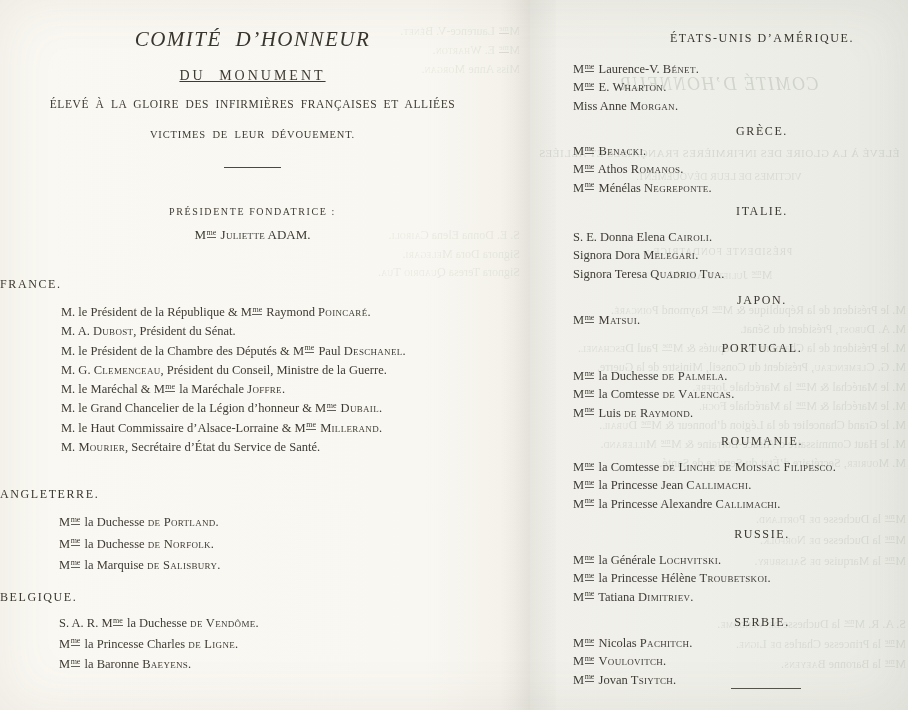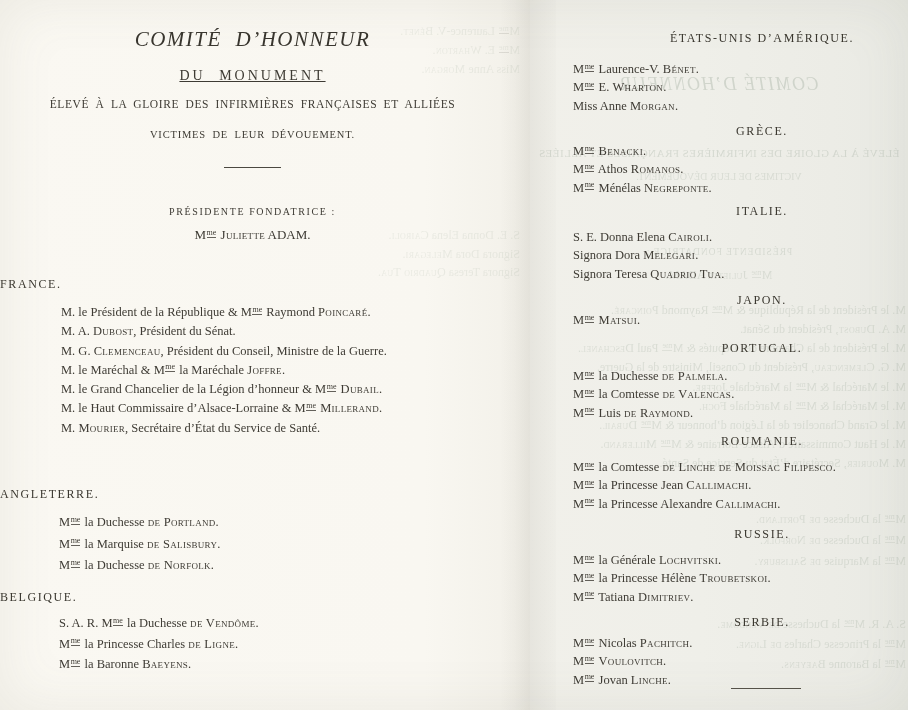--- a/index.html
+++ b/index.html
@@ -96,32 +96,33 @@
     <div class="centered-l lp-sub2">ÉLEVÉ À LA GLOIRE DES INFIRMIÈRES FRANÇAISES ET ALLIÉES</div>
     <div class="centered-l lp-sub3">VICTIMES DE LEUR DÉVOUEMENT.</div>
     <div class="lp-rule"></div>
     <div class="centered-l lp-founder-label">PRÉSIDENTE FONDATRICE :</div>
     <div class="centered-l lp-founder-name"><span>M</span><sup class="sup">me</sup><span> </span><span class="sc">Juliette</span><span> ADAM.</span></div>
 
     <h3 class="heading lp-h lp-h-france">FRANCE.</h3>
     <div class="entries lp-e-france">
       <p class="entry"><span>M. le Président de la République &amp; M</span><sup class="sup">me</sup><span> Raymond </span><span class="sc">Poincaré</span><span>.</span></p>
       <p class="entry"><span>M. A. </span><span class="sc">Dubost</span><span>, Président du Sénat.</span></p>
+      <p class="entry"><span>M. le Président de la Chambre des Députés &amp; M</span><sup class="sup">me</sup><span> Paul </span><span class="sc">Deschanel</span><span>.</span></p>
       <p class="entry"><span>M. G. </span><span class="sc">Clemenceau</span><span>, Président du Conseil, Ministre de la Guerre.</span></p>
       <p class="entry"><span>M. le Maréchal &amp; M</span><sup class="sup">me</sup><span> la Maréchale </span><span class="sc">Joffre</span><span>.</span></p>
       <p class="entry"><span>M. le Grand Chancelier de la Légion d’honneur &amp; M</span><sup class="sup">me</sup><span> </span><span class="sc">Dubail</span><span>.</span></p>
       <p class="entry"><span>M. le Haut Commissaire d’Alsace-Lorraine &amp; M</span><sup class="sup">me</sup><span> </span><span class="sc">Millerand</span><span>.</span></p>
       <p class="entry"><span>M. </span><span class="sc">Mourier</span><span>, Secrétaire d’État du Service de Santé.</span></p>
     </div>
 
     <h3 class="heading lp-h lp-h-angleterre">ANGLETERRE.</h3>
     <div class="entries lp-e-angleterre">
       <p class="entry"><span>M</span><sup class="sup">me</sup><span> la Duchesse </span><span class="sc">de Portland</span><span>.</span></p>
+      <p class="entry"><span>M</span><sup class="sup">me</sup><span> la Duchesse </span><span class="sc">de Norfolk</span><span>.</span></p>
       <p class="entry"><span>M</span><sup class="sup">me</sup><span> la Marquise </span><span class="sc">de Salisbury</span><span>.</span></p>
-      <p class="entry"><span>M</span><sup class="sup">me</sup><span> la Duchesse </span><span class="sc">de Norfolk</span><span>.</span></p>
     </div>
 
     <h3 class="heading lp-h lp-h-belgique">BELGIQUE.</h3>
     <div class="entries lp-e-belgique">
       <p class="entry"><span>S. A. R. M</span><sup class="sup">me</sup><span> la Duchesse </span><span class="sc">de Vendôme</span><span>.</span></p>
       <p class="entry"><span>M</span><sup class="sup">me</sup><span> la Princesse Charles </span><span class="sc">de Ligne</span><span>.</span></p>
       <p class="entry"><span>M</span><sup class="sup">me</sup><span> la Baronne </span><span class="sc">Baeyens</span><span>.</span></p>
     </div>
   </div>
 
@@ -192,20 +193,20 @@
     <div class="entries rp-e rp-e-russie">
       <p class="entry"><span>M</span><sup class="sup">me</sup><span> la Générale </span><span class="sc">Lochvitski</span><span>.</span></p>
       <p class="entry"><span>M</span><sup class="sup">me</sup><span> la Princesse Hélène </span><span class="sc">Troubetskoi</span><span>.</span></p>
       <p class="entry"><span>M</span><sup class="sup">me</sup><span> Tatiana </span><span class="sc">Dimitriev</span><span>.</span></p>
     </div>
 
     <h3 class="heading rp-h rp-h-serbie">SERBIE.</h3>
     <div class="entries rp-e rp-e-serbie">
       <p class="entry"><span>M</span><sup class="sup">me</sup><span> Nicolas </span><span class="sc">Pachitch</span><span>.</span></p>
       <p class="entry"><span>M</span><sup class="sup">me</sup><span> </span><span class="sc">Voulovitch</span><span>.</span></p>
-      <p class="entry"><span>M</span><sup class="sup">me</sup><span> Jovan </span><span class="sc">Linche</span><span>.</span></p>
+      <p class="entry"><span>M</span><sup class="sup">me</sup><span> Jovan </span><span class="sc">Tsiytch</span><span>.</span></p>
     </div>
 
     <div class="rp-rule"></div>
   </div>
 
   <div class="gutter-shadow"></div>
 </div>
 
 </body></html>

